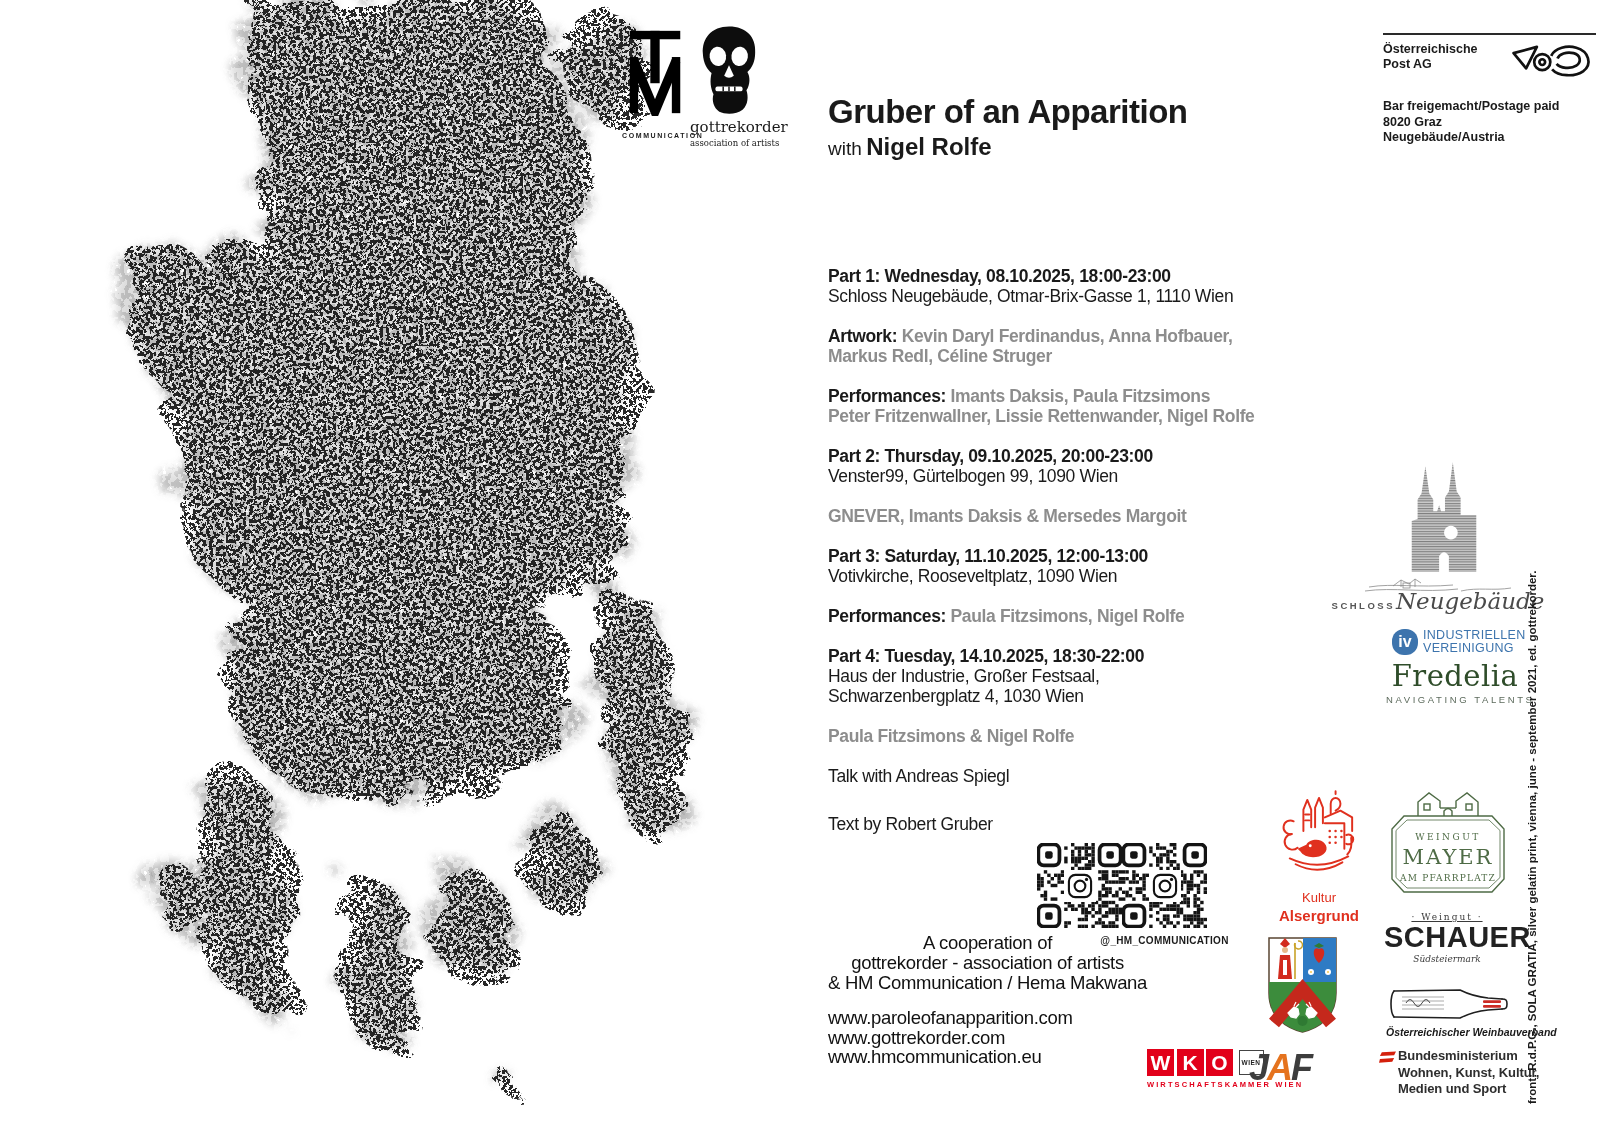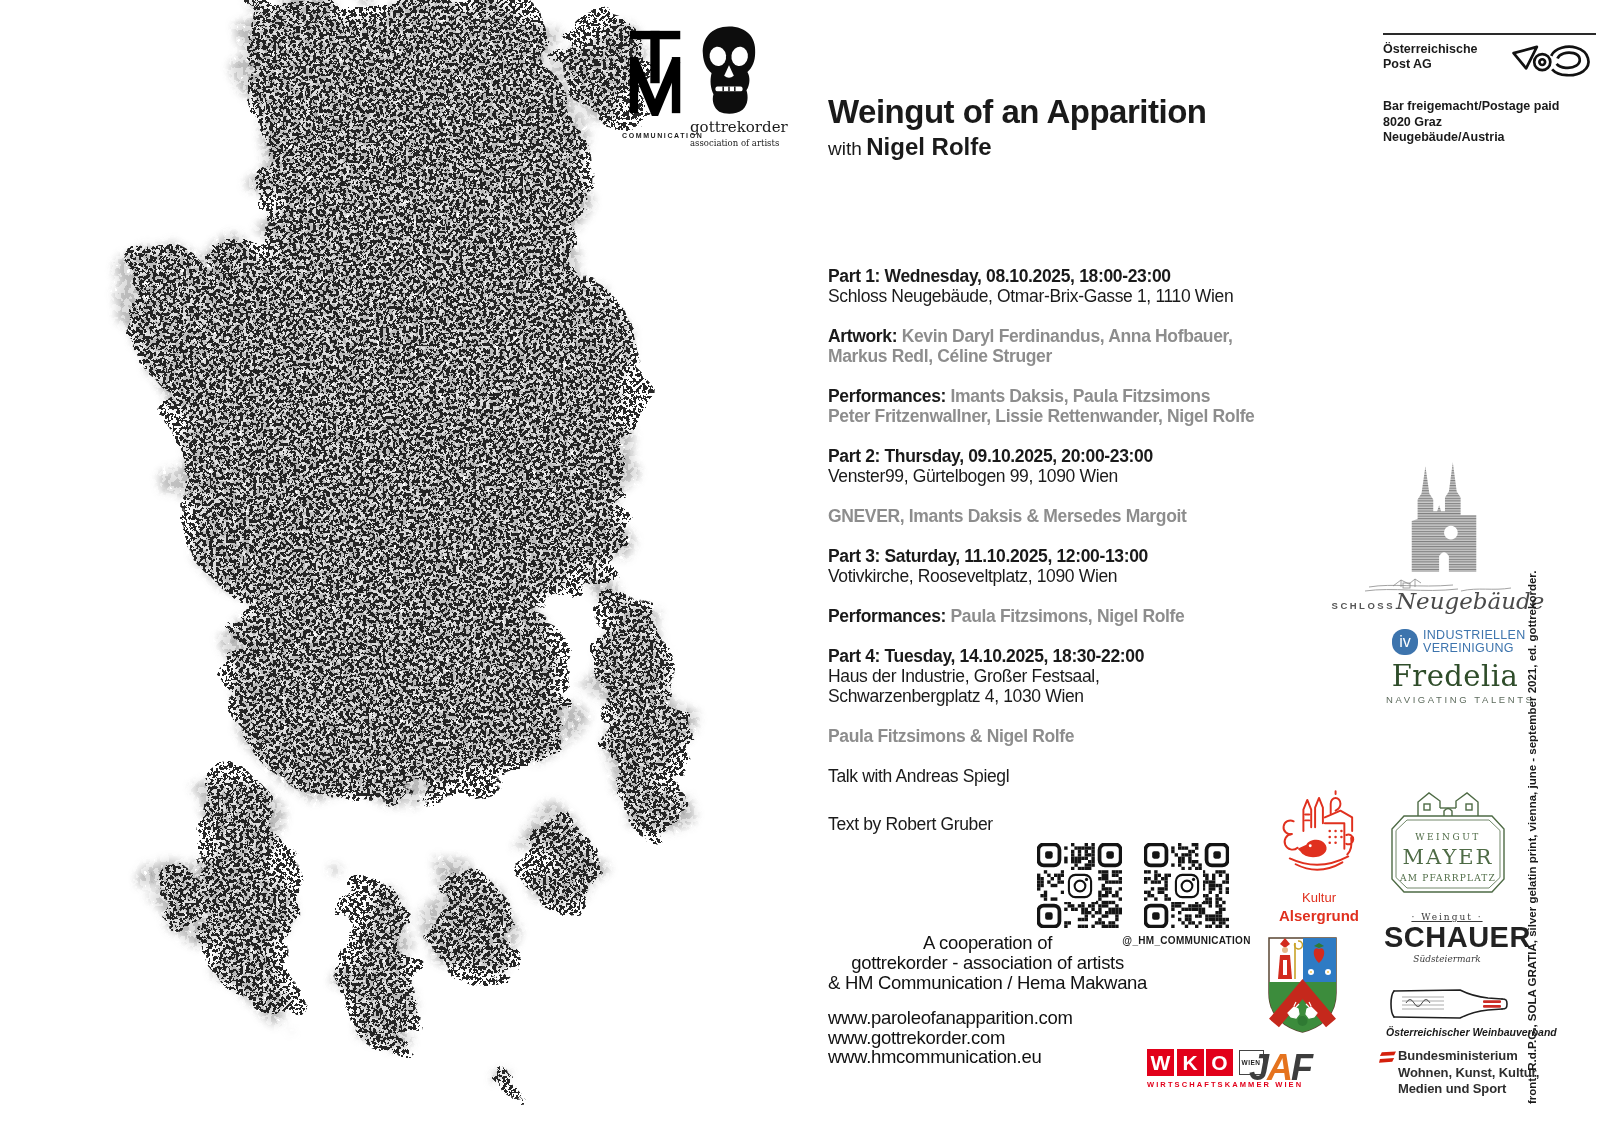--- a/index.html
+++ b/index.html
@@ -34,21 +34,21 @@
   .artist{font-size:24px;font-weight:bold;}
 
   
   .program{position:absolute;left:828px;top:266px;width:455px;font-size:17.5px;line-height:20px;letter-spacing:-0.35px;}
   .group{margin-bottom:20px;}
   .mb-lg{margin-bottom:28px;}
   .strong{font-weight:bold;}
   .muted{color:#8d8d8d;}
 
   
-  .qr-row{position:absolute;left:1037px;top:843px;display:flex;gap:22px;}
+  .qr-row{position:absolute;left:1037px;top:843px;display:flex;}
   .qr-box{position:relative;width:85px;height:85px;}
   .qr-svg{position:absolute;inset:0;width:100%;height:100%;}
   .qr-center{position:absolute;left:50%;top:50%;transform:translate(-50%,-50%);width:32px;height:32px;
              background:#fff;display:flex;align-items:center;justify-content:center;}
   .qr-center svg{width:28px;height:28px;}
   .qr-label{position:absolute;left:50%;top:92px;transform:translateX(-50%);font-size:10px;font-weight:bold;
             letter-spacing:0.3px;white-space:nowrap;}
 
   
   .coop{position:absolute;left:828px;top:933px;font-size:18.5px;line-height:20px;letter-spacing:-0.3px;color:#111;text-align:center;}
@@ -58,21 +58,21 @@
   .votiv{position:absolute;left:1400px;top:462px;width:88px;height:110px;}
   .votiv svg{width:100%;height:100%;}
 
   .schloss{position:absolute;left:1363px;top:578px;width:150px;}
   .schloss-sketch{display:block;width:150px;height:16px;}
   .schloss-row{display:flex;align-items:baseline;justify-content:center;margin-top:-6px;white-space:nowrap;}
   .schloss-prefix{font-size:9.5px;letter-spacing:2.5px;color:#555;font-weight:bold;}
   .schloss-name{font-family:"DejaVu Serif",serif;font-style:italic;font-size:23px;color:#4a4a4a;margin-left:1px;}
 
   .iv{position:absolute;left:1392px;top:629px;display:flex;align-items:center;gap:5px;}
-  .iv-badge{width:26px;height:26px;background:#3d74ad;color:#fff;font-weight:normal;font-size:16px;
+  .iv-badge{width:26px;height:26px;background:#3d74ad;color:#fff;font-weight:bold;font-size:16px;
             display:flex;align-items:center;justify-content:center;border-radius:12px;}
   .iv-text{color:#3d74ad;font-size:12.5px;line-height:13px;letter-spacing:0.3px;white-space:nowrap;}
 
   .fredelia{position:absolute;left:1386px;top:661px;width:138px;text-align:center;}
   .fredelia-name{font-family:"DejaVu Serif",serif;font-size:29px;line-height:30px;color:#2f4d2a;letter-spacing:0.5px;}
   .fredelia-tag{font-size:9.5px;letter-spacing:2.6px;color:#5d6b5d;margin-top:3px;white-space:nowrap;}
 
   .mayer{position:absolute;left:1390px;top:788px;width:116px;height:106px;}
   .mayer svg{width:100%;height:100%;}
 
@@ -198,21 +198,21 @@
       </svg>
     </div>
     <div class="post-paid">
       <div>Bar freigemacht/Postage paid</div>
       <div>8020 Graz</div>
       <div>Neugebäude/Austria</div>
     </div>
   </div>
 
   <div class="title-block">
-    <h1>Weingut of an Apparition</h1>
+    <h1>Gruber of an Apparition</h1>
     <div class="subtitle">
       <span class="with">with</span>
       <span class="artist">Nigel Rolfe</span>
     </div>
   </div>
 
   <div class="program">
     <div class="group">
       <div class="strong">Part 1: Wednesday, 08.10.2025, 18:00-23:00</div>
       <div>Schloss Neugebäude, Otmar-Brix-Gasse 1, 1110 Wien</div>

